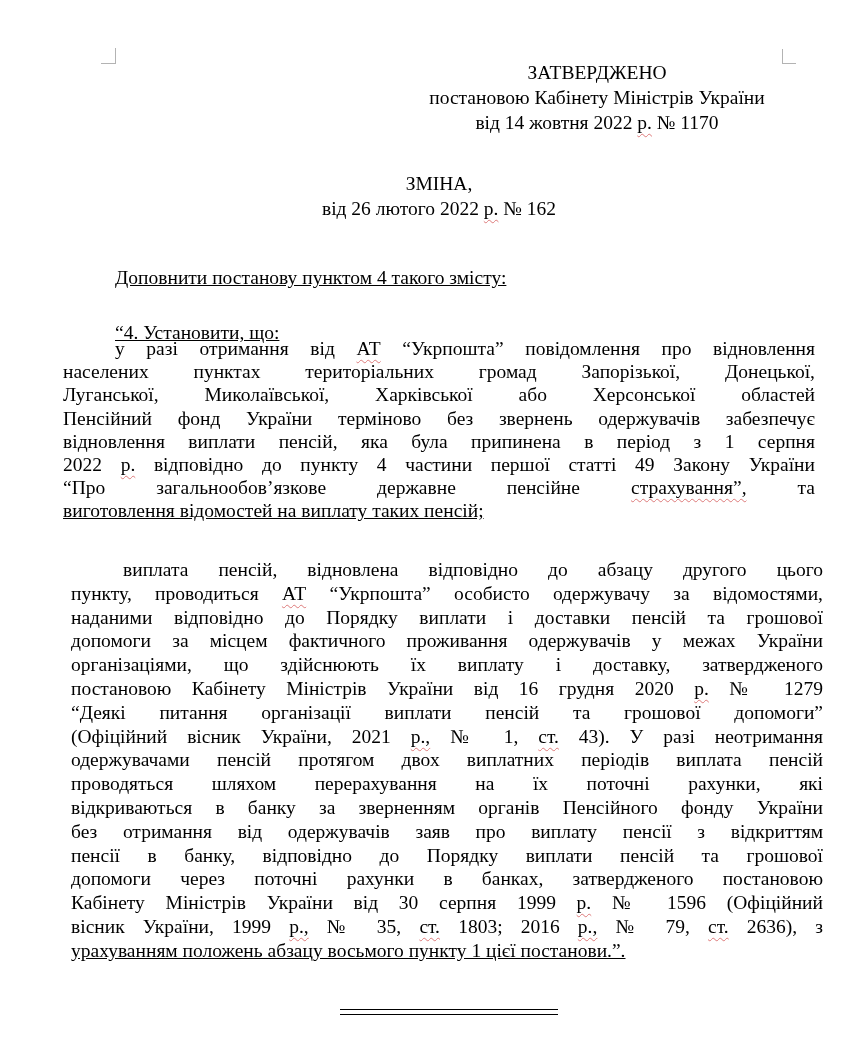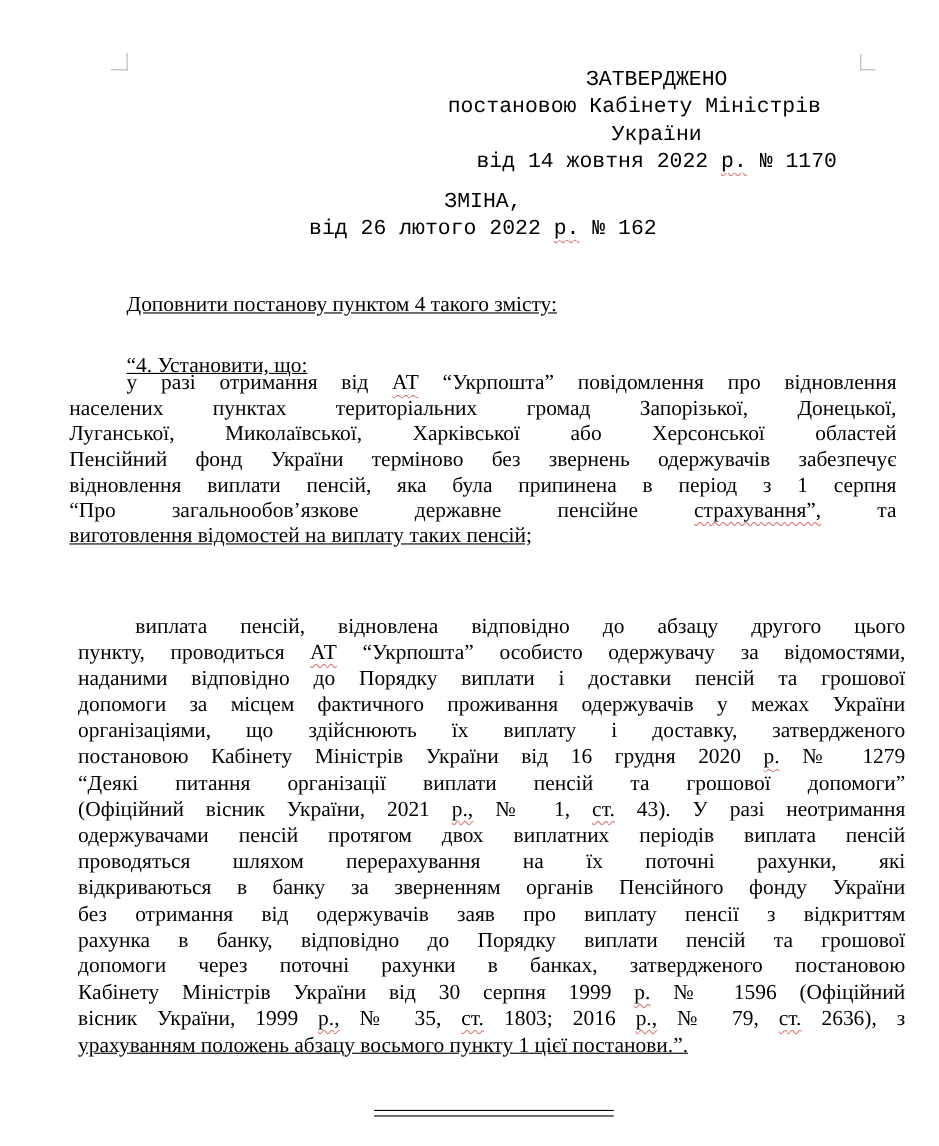--- a/index.html
+++ b/index.html
@@ -9,21 +9,21 @@
     background:#ffffff;
     font-family:"Liberation Serif","DejaVu Serif",serif;
     font-size:19.5px;
     color:#000;
     overflow:hidden;
   }
   .block{position:absolute;left:63px;width:752px;}
   .tline{text-align:justify;text-align-last:justify;white-space:normal;}
   .tline.last{text-align-last:left;text-decoration:underline;}
   .tline.ind{text-indent:52px;}
-  .center .tline{text-align:left;text-align-last:center;font-family:Liberation Mono, monospace;}
+  .center .tline{text-align:left;text-align-last:center;}
   .sq{
     text-decoration-line:underline;
     text-decoration-style:wavy;
     text-decoration-color:var(--sq-color,#dd7a7a);
     text-decoration-thickness:1px;
     text-underline-offset:4px;
     text-decoration-skip-ink:none;
   }
   .approval{left:407px;width:380px;top:60px;line-height:25px;}
   .title-block{top:171px;line-height:25px;}
@@ -66,37 +66,38 @@
     </div>
   <div class="block p-item4">
       <div class="tline last ind"><span>“4. Установити, що:</span></div>
     </div>
   <div class="block p-resume">
       <div class="tline ind"><span>у разі отримання від </span><span class="sq">АТ</span><span> “Укрпошта” повідомлення про відновлення</span></div>
       <div class="tline"><span>населених пунктах територіальних громад Запорізької, Донецької,</span></div>
       <div class="tline"><span>Луганської, Миколаївської, Харківської або Херсонської областей</span></div>
       <div class="tline"><span>Пенсійний фонд України терміново без звернень одержувачів забезпечує</span></div>
       <div class="tline"><span>відновлення виплати пенсій, яка була припинена в період з 1 серпня</span></div>
+      <div class="tline"><span>2022 </span><span class="sq">р.</span><span> відповідно до пункту 4 частини першої статті 49 Закону України</span></div>
       <div class="tline"><span>“Про загальнообов’язкове державне пенсійне </span><span class="sq">страхування”,</span><span> та</span></div>
       <div class="tline last"><span>виготовлення відомостей на виплату таких пенсій;</span></div>
     </div>
   <div class="block p-payment">
       <div class="tline ind"><span>виплата пенсій, відновлена відповідно до абзацу другого цього</span></div>
       <div class="tline"><span>пункту, проводиться </span><span class="sq">АТ</span><span> “Укрпошта” особисто одержувачу за відомостями,</span></div>
       <div class="tline"><span>наданими відповідно до Порядку виплати і доставки пенсій та грошової</span></div>
       <div class="tline"><span>допомоги за місцем фактичного проживання одержувачів у межах України</span></div>
       <div class="tline"><span>організаціями, що здійснюють їх виплату і доставку, затвердженого</span></div>
       <div class="tline"><span>постановою Кабінету Міністрів України від 16 грудня 2020 </span><span class="sq">р.</span><span> № 1279</span></div>
       <div class="tline"><span>“Деякі питання організації виплати пенсій та грошової допомоги”</span></div>
       <div class="tline"><span>(Офіційний вісник України, 2021 </span><span class="sq">р.,</span><span> № 1, </span><span class="sq">ст.</span><span> 43). У разі неотримання</span></div>
       <div class="tline"><span>одержувачами пенсій протягом двох виплатних періодів виплата пенсій</span></div>
       <div class="tline"><span>проводяться шляхом перерахування на їх поточні рахунки, які</span></div>
       <div class="tline"><span>відкриваються в банку за зверненням органів Пенсійного фонду України</span></div>
       <div class="tline"><span>без отримання від одержувачів заяв про виплату пенсії з відкриттям</span></div>
-      <div class="tline"><span>рахунка в банку, відповідно до Порядку виплати пенсій та грошової</span></div>
+      <div class="tline"><span>пенсії в банку, відповідно до Порядку виплати пенсій та грошової</span></div>
       <div class="tline"><span>допомоги через поточні рахунки в банках, затвердженого постановою</span></div>
       <div class="tline"><span>Кабінету Міністрів України від 30 серпня 1999 </span><span class="sq">р.</span><span> № 1596 (Офіційний</span></div>
       <div class="tline"><span>вісник України, 1999 </span><span class="sq">р.,</span><span> № 35, </span><span class="sq">ст.</span><span> 1803; 2016 </span><span class="sq">р.,</span><span> № 79, </span><span class="sq">ст.</span><span> 2636), з</span></div>
       <div class="tline last"><span>урахуванням положень абзацу восьмого пункту 1 цієї постанови.”.</span></div>
     </div>
 
   <div class="double-rule"></div>
 </div>
 
 </body></html>

